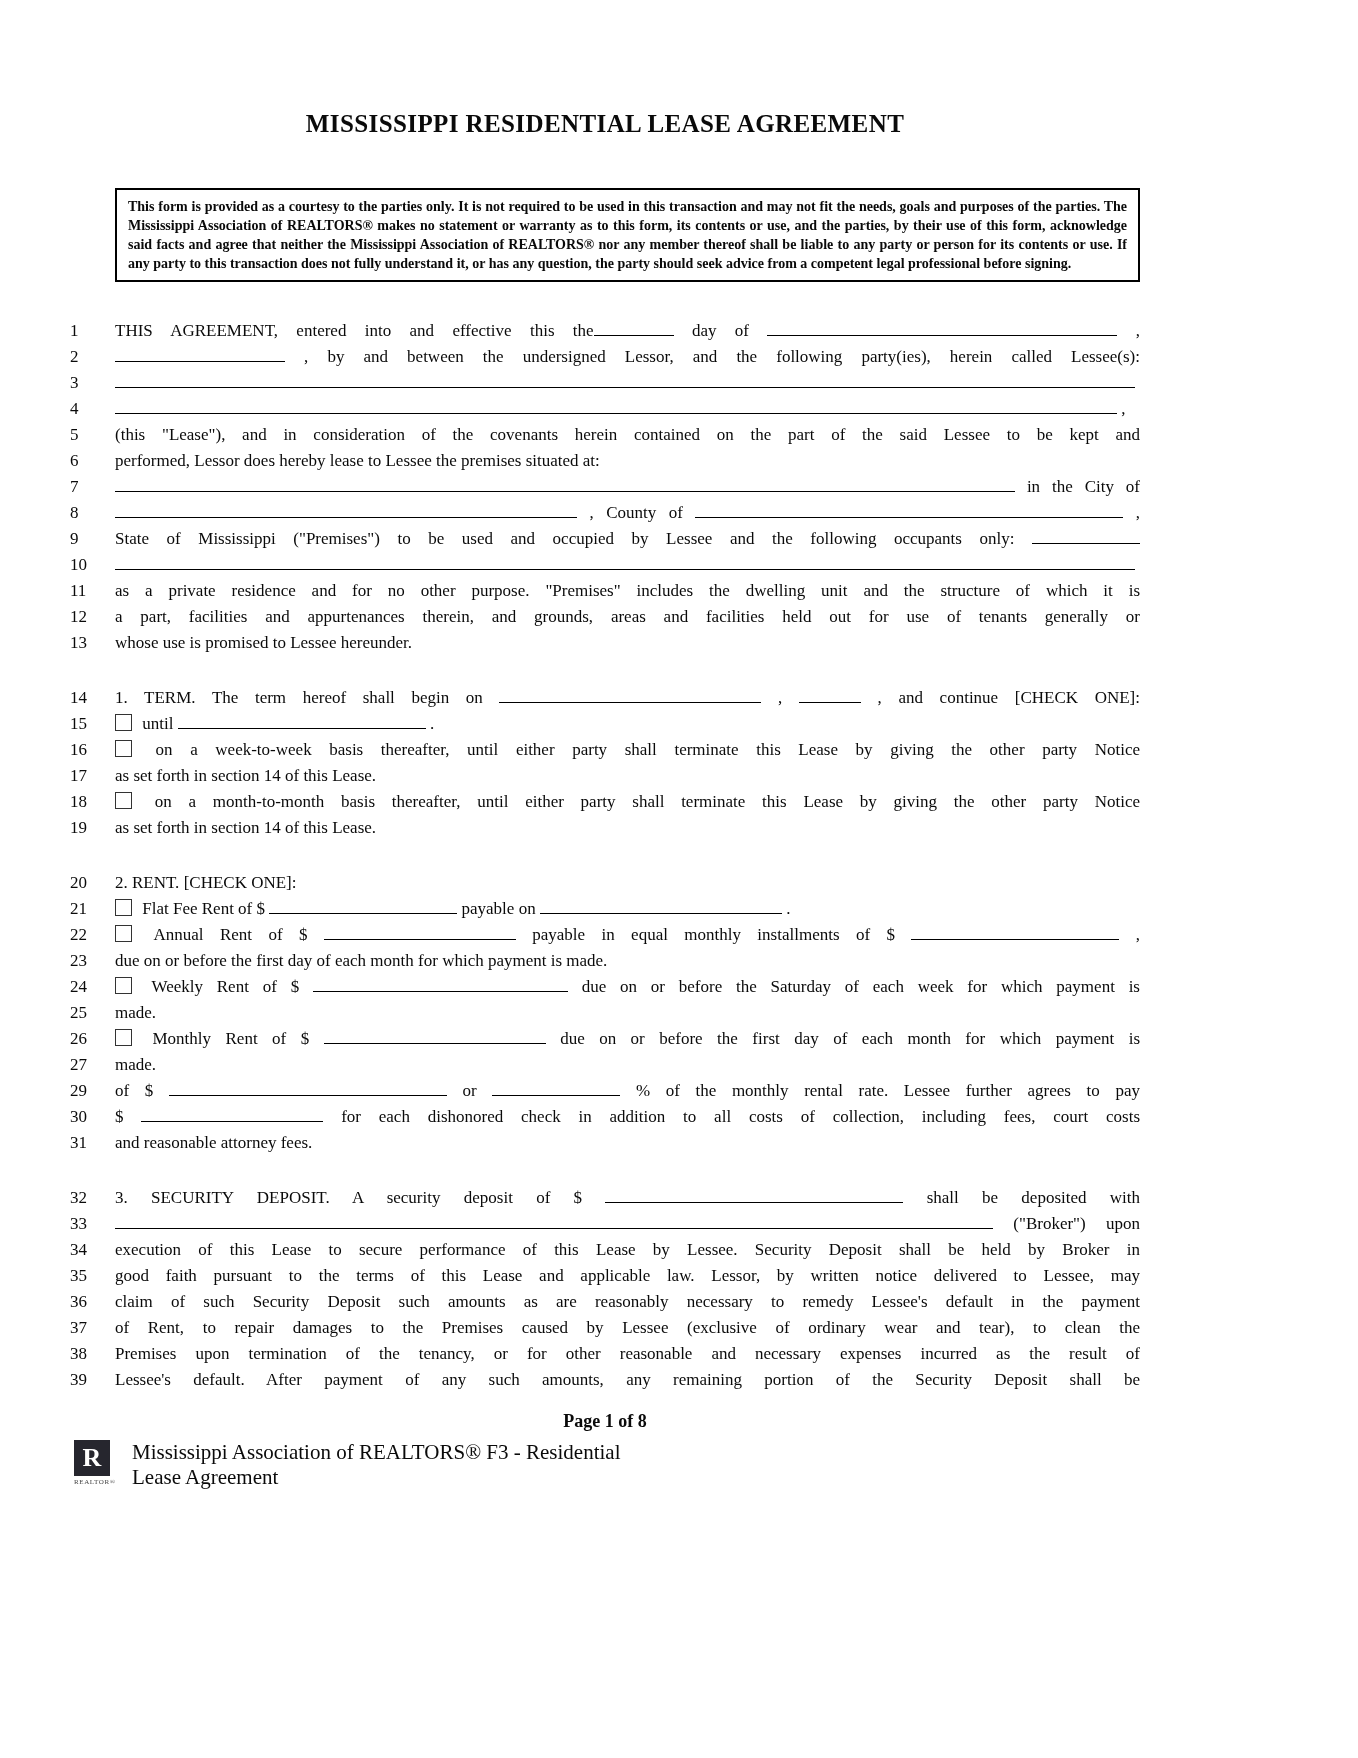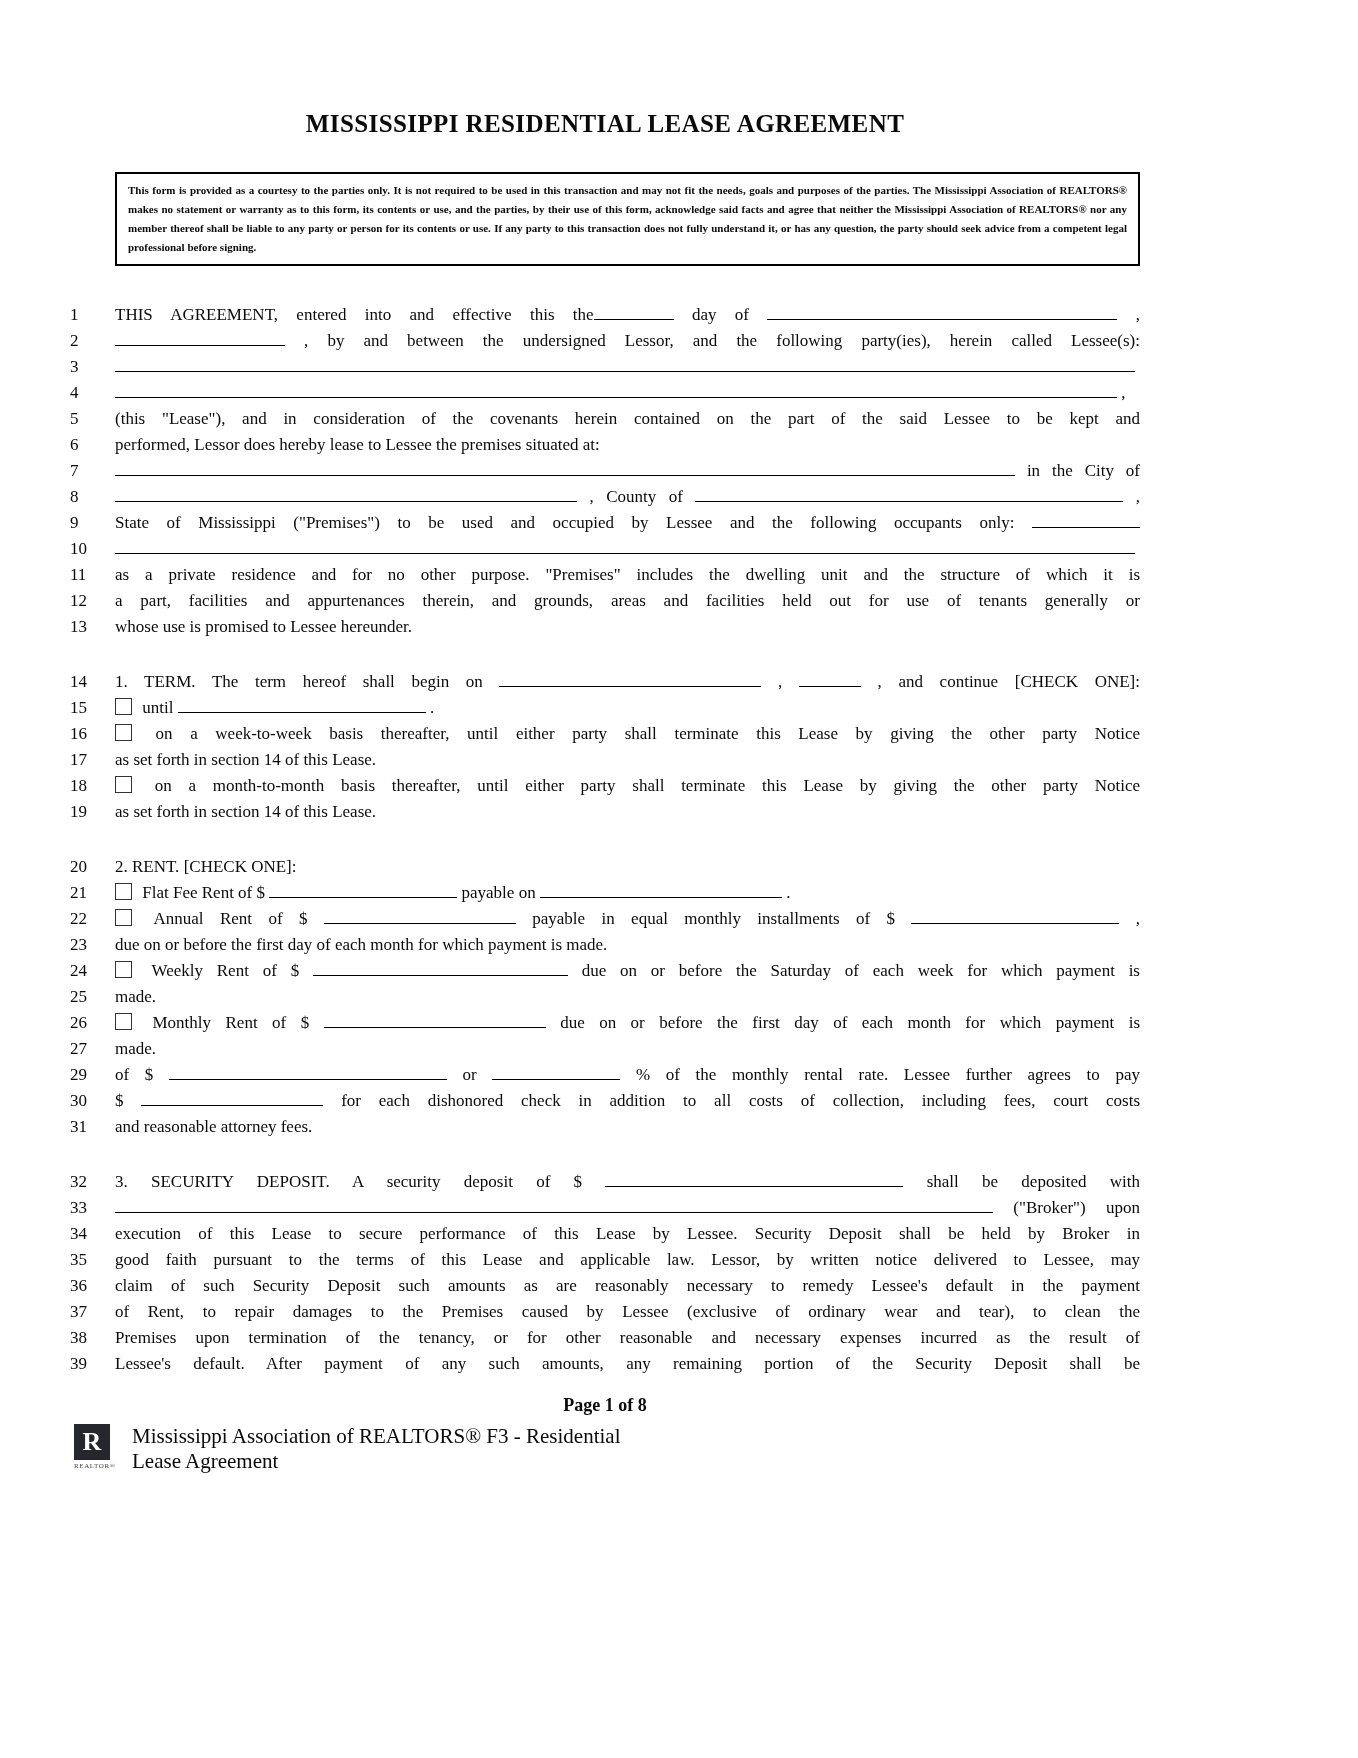--- a/index.html
+++ b/index.html
@@ -13,30 +13,30 @@
     padding: 110px 218px 0 70px;
     font-family: "Liberation Serif", "DejaVu Serif", serif;
     color: #0a0a0a;
     font-size: 17px;
   }
   .doc-title {
     text-align: center;
     font-weight: bold;
     font-size: 25px;
     letter-spacing: 0.4px;
-    margin: 0 0 34px 0;
+    margin: 0 0 50px 0;
   }
   .disclaimer-box {
     margin-left: 45px;
     width: 1025px;
     box-sizing: border-box;
     border: 2px solid #000;
     padding: 7px 11px;
     font-weight: bold;
-    font-size: 11px;
+    font-size: 14px;
     line-height: 19px;
     text-align: justify;
   }
   .lines { margin-top: 36px; }
   .line { display: flex; min-height: 26px; line-height: 26px; }
   .line.gap { margin-top: 29px; }
   .num { width: 45px; flex: none; }
   .ltext { flex: 1; min-width: 0; }
   .ltext.just { text-align: justify; text-align-last: justify; }
   .b { font-weight: normal; }

